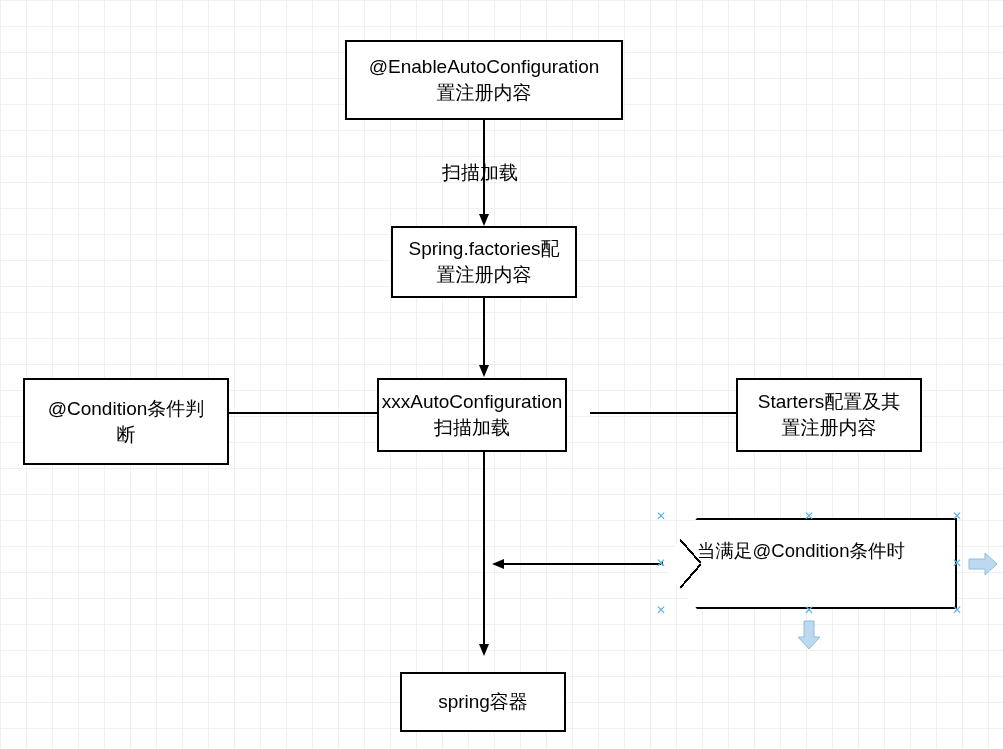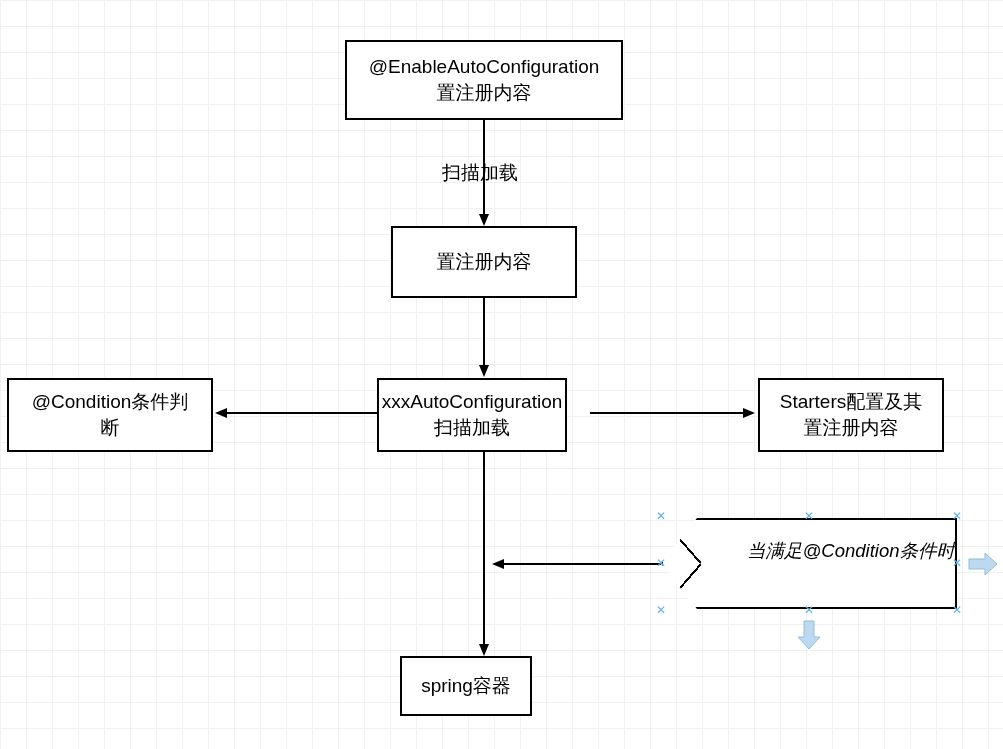--- a/index.html
+++ b/index.html
@@ -18,24 +18,23 @@
     }
     .box {
       position: absolute; border: 2px solid #000; background: #fff;
       display: flex; flex-direction: column; align-items: center;
       justify-content: center; text-align: left; font-size: 19px;
       line-height: 1.35; padding: 4px 6px;
     }
     .annotation {
       position: absolute; background: #fff; border: 2px solid #000;
       font-size: 18.5px; line-height: 1.35; text-align: center;
-      display: flex; align-items: center; justify-content: flex-end;
+      display: flex; align-items: center; justify-content: flex-start;
       clip-path: polygon(0 50%, 36px 0, 100% 0, 100% 100%, 36px 100%);
       padding-left: 34px;
-      font-style: italic;
     }
     .annotation::before {
       content: ""; position: absolute; left: 0; top: 0; bottom: 0;
       width: 38px;
       background:
         linear-gradient(to top right, transparent calc(50% - 1px), #000 calc(50% - 1px), #000 calc(50% + 1px), transparent calc(50% + 1px)) top left / 100% 50% no-repeat,
         linear-gradient(to bottom right, transparent calc(50% - 1px), #000 calc(50% - 1px), #000 calc(50% + 1px), transparent calc(50% + 1px)) bottom left / 100% 50% no-repeat;
     }
     .edge-label {
       position: absolute; font-size: 19px; background: transparent;
@@ -73,39 +72,40 @@
 </svg>
 
 <div class="box" style="left:345px; top:40px; width:278px; height:80px;">
   <span>@EnableAutoConfiguration</span>
   <span>置注册内容</span>
 </div>
 
 <span class="edge-label" style="left:442px; top:160px;">扫描加载</span>
 
 <div class="box" style="left:391px; top:226px; width:186px; height:72px;">
+  <span>Spring.factories配</span>
   <span>置注册内容</span>
 </div>
 
 <div class="box" style="left:377px; top:378px; width:190px; height:74px;">
   <span>xxxAutoConfiguration</span>
   <span>扫描加载</span>
 </div>
 
-<div class="box" style="left:7px; top:378px; width:206px; height:74px;">
+<div class="box" style="left:23px; top:378px; width:206px; height:87px;">
   <span>@Condition条件判</span>
   <span>断</span>
 </div>
 
-<div class="box" style="left:758px; top:378px; width:186px; height:74px;">
+<div class="box" style="left:736px; top:378px; width:186px; height:74px;">
   <span>Starters配置及其</span>
   <span>置注册内容</span>
 </div>
 
-<div class="box" style="left:400px; top:656px; width:132px; height:60px;">
+<div class="box" style="left:400px; top:672px; width:166px; height:60px;">
   <span>spring容器</span>
 </div>
 
 <div class="annotation" style="left:661px; top:518px; width:296px; height:91px;">
   <div>
     <span>当满足@Condition条件时</span><br>
     <br>
   </div>
 </div>
 

